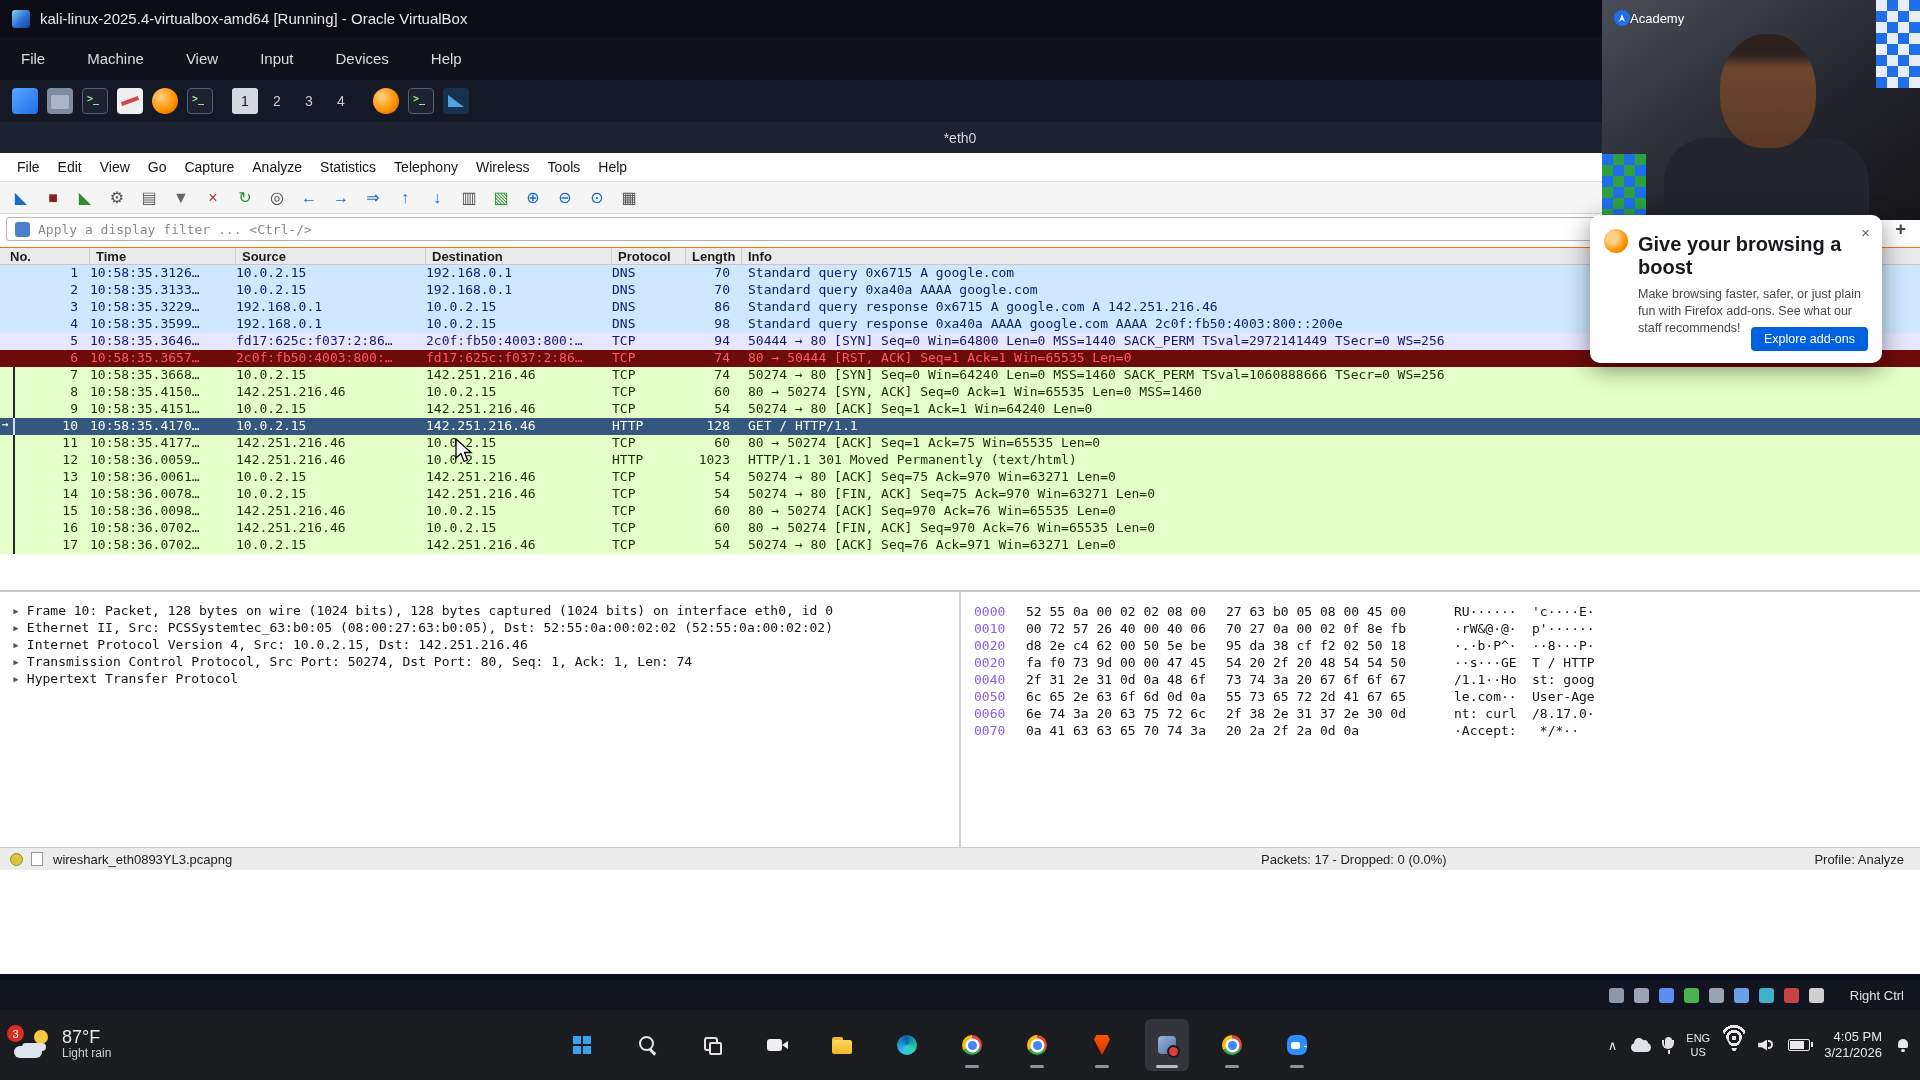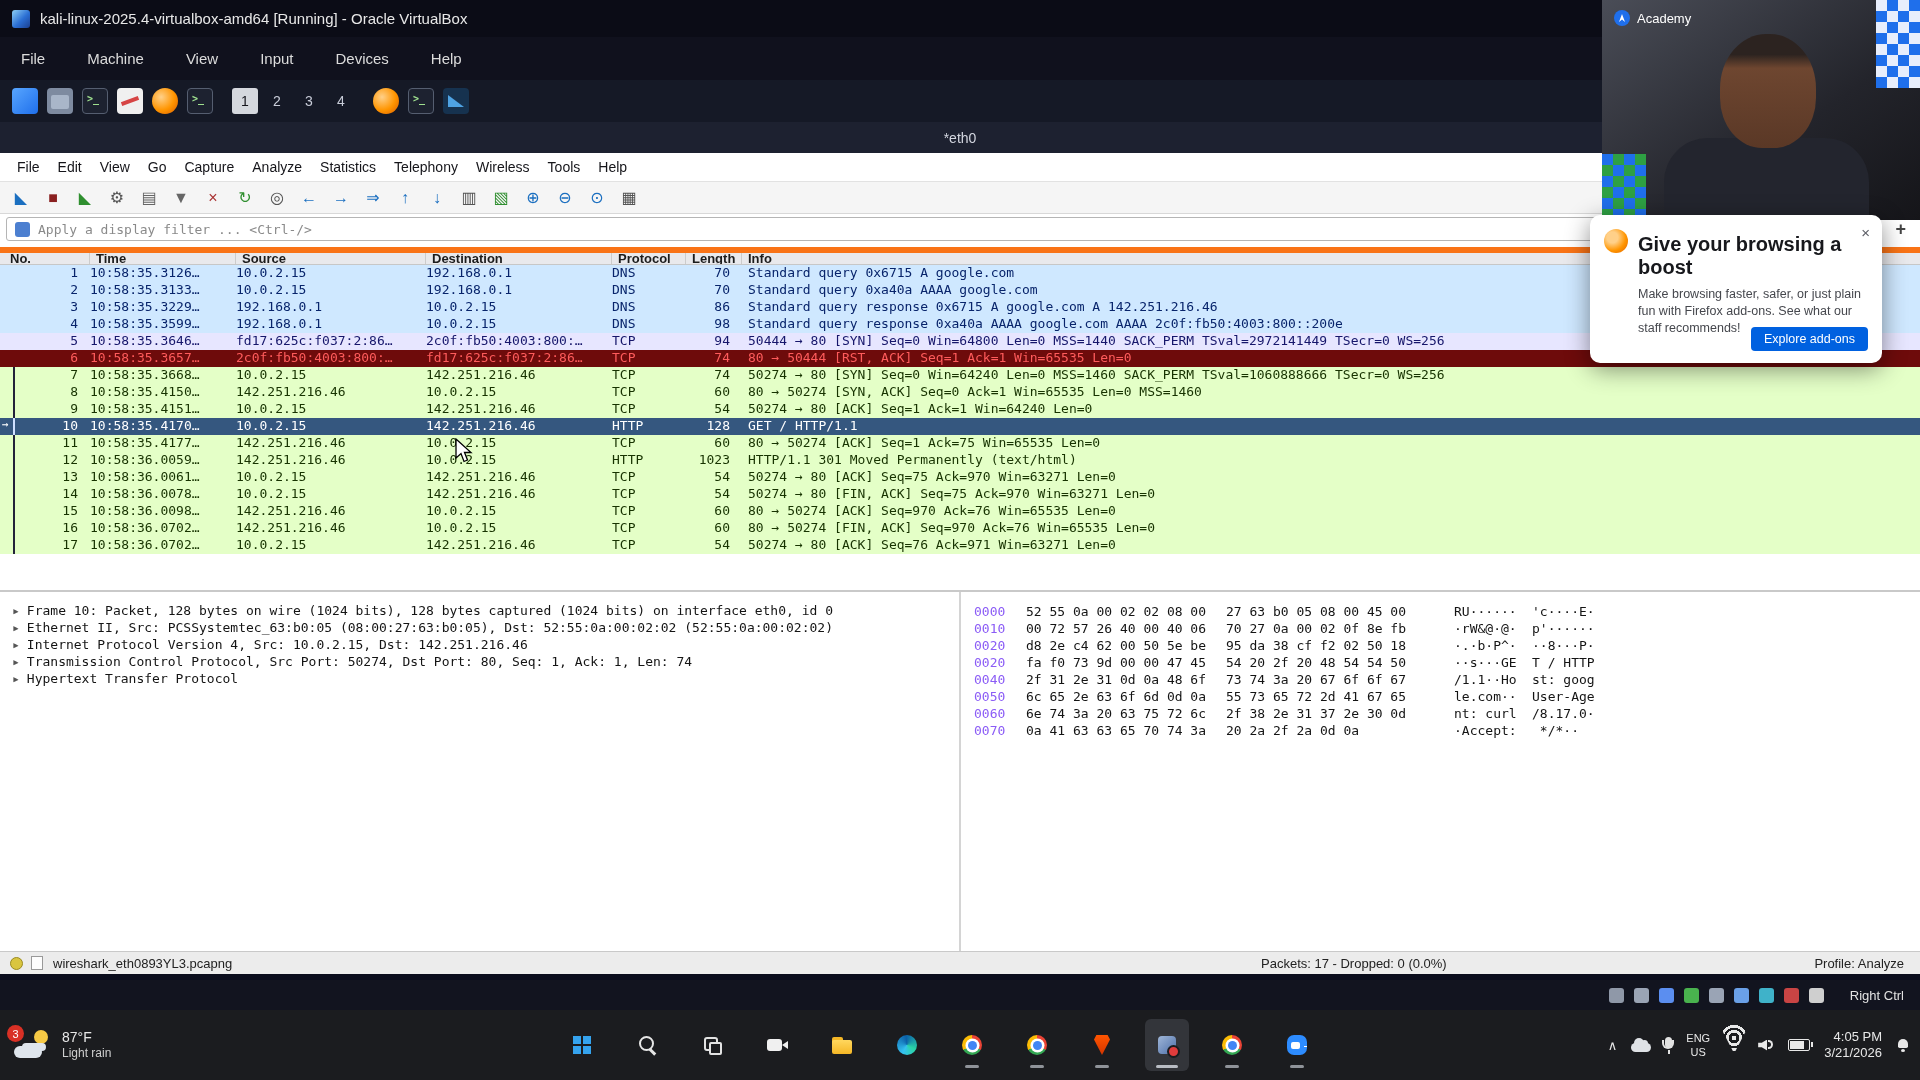--- a/index.html
+++ b/index.html
@@ -42,21 +42,21 @@
   .sk-mi{padding:0 9px;cursor:default;}
   .sk-tools{height:33px;background:#f5f5f5;border-top:1px solid #e2e2e2;border-bottom:1px solid #d8d8d8;display:flex;align-items:center;gap:2px;padding-left:6px;box-sizing:border-box;}
   .tool{width:30px;height:26px;display:flex;align-items:center;justify-content:center;font-size:16px;border-radius:3px;cursor:default;}
   .sk-filter{height:30px;display:flex;align-items:center;gap:20px;padding:3px 10px 3px 6px;box-sizing:border-box;background:#fff;}
   .f-box{flex:1;height:24px;border:1px solid #b5b5b5;border-radius:3px;background:#fff;display:flex;align-items:center;gap:8px;padding:0 8px;box-sizing:border-box;}
   .f-ico{width:15px;height:15px;background:#4c7fd0;border-radius:3px;flex:none;}
   .f-text{flex:1;font:13px "DejaVu Sans Mono",monospace;color:#8a8a8a;white-space:nowrap;overflow:hidden;}
   .f-caret{color:#666;font-size:12px;}
   .f-plus{color:#444;font-size:18px;font-weight:bold;padding:0 4px;}
 
-  .sk-head{height:18px;margin-top:3px;background:#e9e9ec;border-top:6px solid #f97316;border-bottom:1px solid #c7c7c7;display:flex;font-size:13px;font-weight:700;color:#1c1c1c;box-sizing:border-box;align-items:center;}
+  .sk-head{height:18px;margin-top:3px;background:#e9e9ec;border-top:1px solid #f97316;border-bottom:1px solid #c7c7c7;display:flex;font-size:13px;font-weight:700;color:#1c1c1c;box-sizing:border-box;align-items:center;}
   .hc{border-right:1px solid #cccccc;height:100%;display:flex;align-items:center;box-sizing:border-box;padding-left:6px;white-space:nowrap;overflow:hidden;}
   .hc0{width:90px;padding-left:10px;}
   .hc1{width:146px;}
   .hc2{width:190px;}
   .hc3{width:186px;}
   .hc4{width:74px;}
   .hc5{width:56px;}
   .hc6{flex:1;border-right:none;}
 
   .plist{height:289px;overflow:hidden;}
@@ -73,21 +73,21 @@
   .c-proto{width:74px;flex:none;}
   .c-len{width:56px;flex:none;text-align:right;padding-right:12px;}
   .c-info{flex:1;padding-left:6px;}
   .r-dns{background:#cfe8ff;color:#08246b;}
   .r-lav{background:#e7e6ff;color:#16166b;}
   .r-grn{background:#e4ffc7;color:#173300;}
   .r-bad{background:#6e0b0b;color:#ff5c5c;}
   .r-sel{background:#35577f;color:#ffffff;}
 
   .hsplit{height:2px;background:#c9c9c9;}
-  .panes{display:flex;height:359px;background:#fff;}
+  .panes{display:flex;height:255px;background:#fff;}
   .details{width:959px;flex:none;padding-top:11px;overflow:hidden;}
   .dline{height:17px;line-height:17px;font:13px "DejaVu Sans Mono",monospace;color:#141414;padding-left:12px;white-space:nowrap;}
   .darr{color:#555;margin-right:7px;}
   .vsplit{width:2px;background:#d4d4d4;flex:none;}
   .hex{flex:1;padding:11px 0 0 13px;font:13px "DejaVu Sans Mono",monospace;color:#141414;overflow:hidden;}
   .hrow{height:17px;line-height:17px;white-space:pre;}
   .hoff{display:inline-block;width:52px;color:#8b5cf6;}
   .hb{display:inline-block;width:200px;}
   .hb2{margin-right:28px;}
   .ha{display:inline-block;width:78px;}
@@ -103,21 +103,21 @@
   .vbi{width:15px;height:15px;border-radius:3px;flex:none;}
   .hostkey{margin-left:16px;}
 
   
   .taskbar{position:absolute;top:1010px;left:0;right:0;height:70px;background:#1b1c1f;}
   .weather{position:absolute;left:14px;top:0;height:70px;display:flex;align-items:center;gap:12px;color:#e8e8e8;}
   .w-icon{width:36px;height:30px;position:relative;flex:none;}
   .w-icon::before{content:"";position:absolute;right:2px;top:0;width:14px;height:14px;border-radius:50%;background:#f6c945;}
   .w-icon::after{content:"";position:absolute;left:0;bottom:2px;width:28px;height:12px;border-radius:10px;background:#dfe5ec;box-shadow:6px -5px 0 -2px #dfe5ec;}
   .w-badge{position:absolute;left:-7px;top:-5px;width:17px;height:17px;border-radius:50%;background:#d93025;color:#fff;font-size:11px;display:flex;align-items:center;justify-content:center;z-index:2;}
-  .w-temp{font-size:14px;line-height:17px;}
+  .w-temp{font-size:18px;line-height:17px;}
   .w-desc{font-size:12px;color:#cfcfcf;line-height:15px;}
   .apps{position:absolute;left:560px;top:9px;display:flex;gap:21px;}
   .app{position:relative;width:44px;height:52px;display:flex;align-items:center;justify-content:center;border-radius:6px;}
   .app.focused{background:#33353a;}
   .app.running::after{content:"";position:absolute;bottom:3px;left:50%;transform:translateX(-50%);width:14px;height:3px;border-radius:2px;background:#8f9399;}
   .app.focused::after{width:22px;background:#b9bdc4;}
   .ic{width:26px;height:26px;position:relative;}
   .ic-start::before{content:"";position:absolute;inset:4px;background-color:#35a3ee;}
   .ic-start::after{content:"";position:absolute;inset:4px;background-image:linear-gradient(#1b1c1f,#1b1c1f),linear-gradient(#1b1c1f,#1b1c1f);background-size:2px 100%,100% 2px;background-position:center center;background-repeat:no-repeat;}
   .ic-search::before{content:"";position:absolute;left:5px;top:4px;width:11px;height:11px;border:2px solid #e6e6e6;border-radius:50%;}
@@ -156,21 +156,21 @@
   .t-batt::after{content:"";position:absolute;right:-4px;top:2px;width:2px;height:5px;background:#e8e8e8;}
   .clock{text-align:right;font-size:13px;line-height:16px;}
   .t-bell{width:14px;height:14px;position:relative;}
   .t-bell::before{content:"";position:absolute;left:1.5px;top:1px;width:10px;height:9px;background:#e8e8e8;border-radius:6px 6px 2px 2px;}
   .t-bell::after{content:"";position:absolute;left:4.5px;bottom:0;width:4px;height:3px;background:#e8e8e8;border-radius:50%;}
 
   
   .webcam{position:absolute;top:0;left:1602px;width:318px;height:220px;background:linear-gradient(145deg,#4a4d57,#23242b 60%,#151519);z-index:40;overflow:hidden;}
   .wc-head{position:absolute;left:118px;top:34px;width:96px;height:114px;border-radius:48% 48% 44% 44%;background:linear-gradient(#2c2320 0 18%,#6e4630 30%,#5a3826);}
   .wc-body{position:absolute;left:62px;top:138px;width:205px;height:95px;border-radius:44px 44px 0 0;background:#23252e;}
-  .brand{position:absolute;left:12px;top:10px;display:flex;align-items:center;gap:7px;color:#fff;font-size:13px;z-index:3;}
+  .brand{position:absolute;left:12px;top:10px;display:flex;align-items:center;color:#fff;font-size:13px;z-index:3;}
   .brand-dot{width:16px;height:16px;border-radius:50%;background:#1f6feb;position:relative;}
   .brand-dot::after{content:"";position:absolute;left:5px;top:4px;width:6px;height:8px;background:#fff;clip-path:polygon(0 100%,50% 0,100% 100%,50% 70%);}
   .ck1{position:absolute;right:0;top:0;width:44px;height:88px;background:repeating-conic-gradient(#1f6feb 0% 25%,#e8eefc 0% 50%);background-size:22px 22px;z-index:2;}
   .ck2{position:absolute;left:0;bottom:0;width:44px;height:66px;background:repeating-conic-gradient(#2ea043 0% 25%,#1f6feb 0% 50%);background-size:22px 22px;z-index:2;}
 
   
   .popup{position:absolute;left:1590px;top:215px;width:292px;height:148px;background:#fff;border-radius:10px;box-shadow:0 6px 24px rgba(0,0,0,.45);z-index:50;padding:14px;box-sizing:border-box;color:#45474d;}
   .p-head{display:flex;gap:10px;align-items:flex-start;}
   .p-fox{width:24px;height:24px;border-radius:50%;background:radial-gradient(circle at 35% 35%,#ffd089 0 25%,#ff9500 60%,#e06000);flex:none;}
   .p-title{font-size:20px;font-weight:700;color:#17181c;margin-top:4px;}

